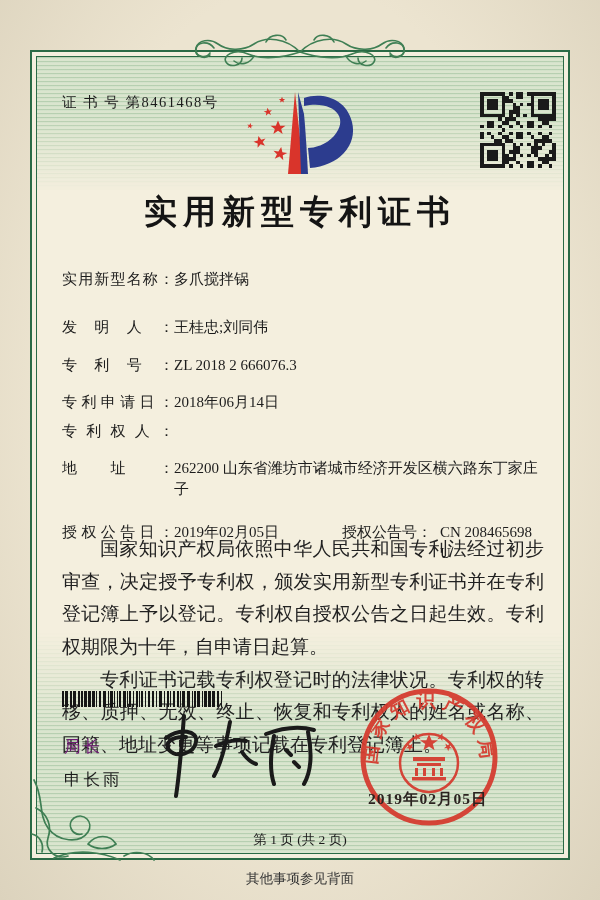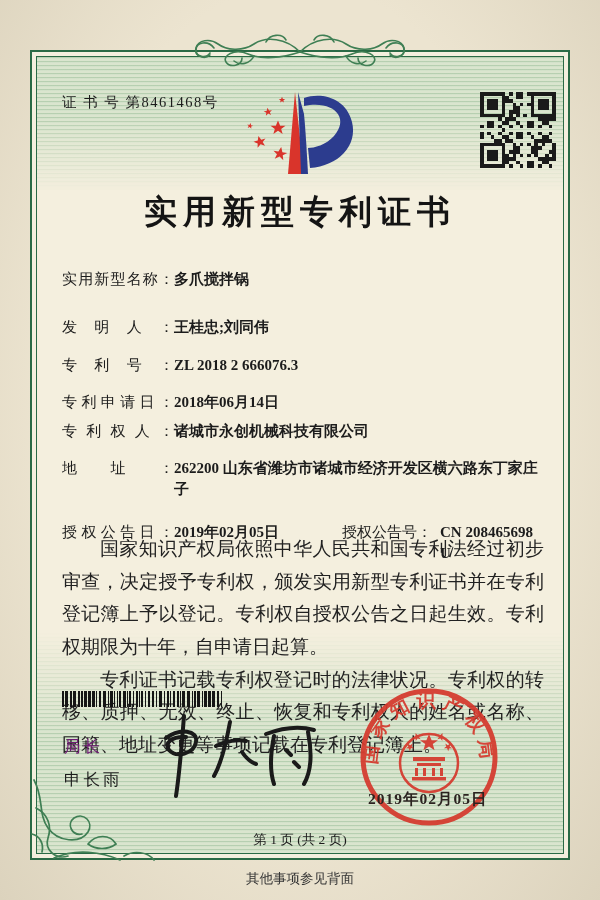--- a/index.html
+++ b/index.html
@@ -37,21 +37,21 @@
   .logo{position:absolute;left:238px;top:84px;width:122px;height:96px;}
   .qr{position:absolute;left:480px;top:92px;width:76px;height:76px;}
 
   .title{position:absolute;left:0;right:0;top:190px;margin:0;text-align:center;
     font-size:33px;font-weight:700;letter-spacing:6px;color:#141414;}
 
   
   .fields{position:absolute;left:62px;top:269px;width:482px;font-size:15px;color:#1c1c1c;}
   .f-row{display:flex;line-height:21px;}
   .f-label{flex:none;width:112px;text-align:justify;text-align-last:justify;}
-  .f-value{flex:1;min-width:0;font-weight:bold;}
+  .f-value{flex:1;min-width:0;}
   .r0{margin-bottom:27px}.r1{margin-bottom:17px}.r2{margin-bottom:16px}
   .r3{margin-bottom:8px}.r4{margin-bottom:16px}.r5{margin-bottom:22px}
   .f-value-short{flex:none;width:168px;}
   .f-label2{flex:none;}
 
   
   .paras{position:absolute;left:62px;top:533px;width:482px;font-size:19px;
     line-height:1.72;color:#222;}
   .paras p{margin:0;text-indent:2em;text-align:justify;}
 
@@ -362,21 +362,20 @@
     <div class="f-row r2">
       <span class="f-label">专利号：</span>
       <span class="f-value">ZL 2018 2 666076.3</span>
     </div>
     <div class="f-row r3">
       <span class="f-label">专利申请日：</span>
       <span class="f-value">2018年06月14日</span>
     </div>
     <div class="f-row r4">
       <span class="f-label">专利权人：</span>
-      <span class="f-value">诸城市永创机械科技有限公司</span>
     </div>
     <div class="f-row r5">
       <span class="f-label">地址：</span>
       <span class="f-value" style="max-width:372px">262200 山东省潍坊市诸城市经济开发区横六路东丁家庄子</span>
     </div>
     <div class="f-row">
       <span class="f-label">授权公告日：</span>
       <span class="f-value f-value-short">2019年02月05日</span>
       <span class="f-label2">授权公告号：</span>
       <span class="f-value" style="padding-left:8px">CN 208465698 U</span>

